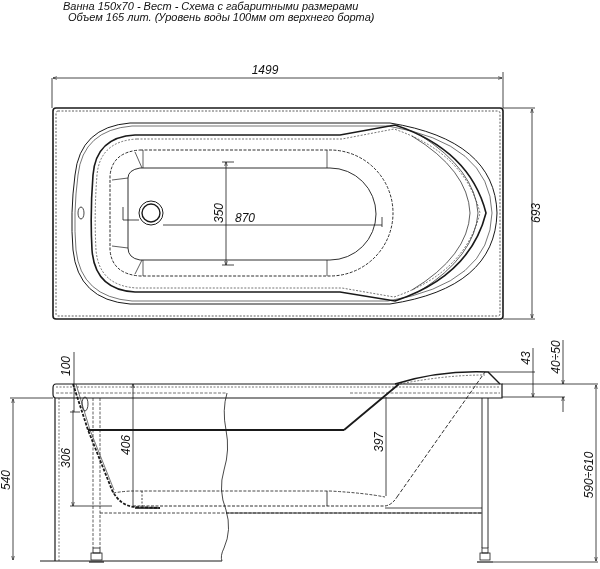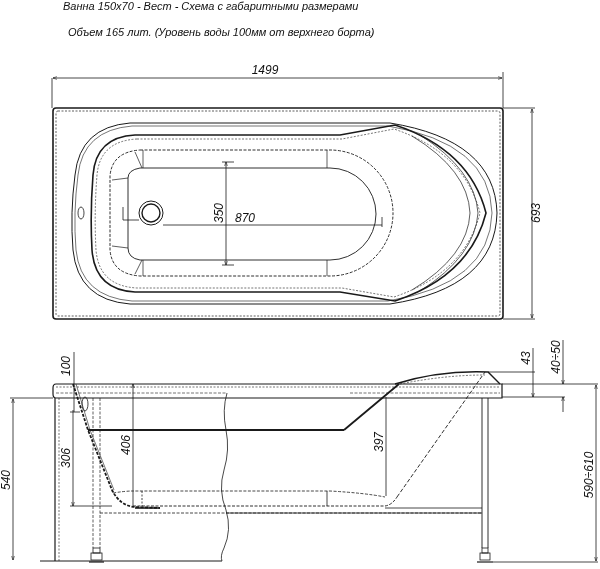--- a/index.html
+++ b/index.html
@@ -1,21 +1,21 @@
 <!DOCTYPE html>
 <html><head>
 <meta charset="utf-8">
 <style>
   html, body { margin:0; padding:0; background:#ffffff; }
   body { width:600px; height:569px; position:relative; overflow:hidden;
          font-family:"Liberation Sans", sans-serif; }
   .title { position:absolute; font-style:italic; font-size:11px; color:#111;
            white-space:nowrap; }
   #t1 { left:63px; top:0px; }
-  #t2 { left:68px; top:26px;text-align:center; }
+  #t2 { left:68px; top:11px;text-align:center; }
   svg { position:absolute; left:0; top:0; }
   .dim { font-family:"Liberation Sans", sans-serif; font-style:italic;
          font-size:12px; fill:#111; }
 </style>
 </head>
 <body>
 
 <div class="title" id="t1">Ванна 150x70 - Вест - Схема с габаритными размерами</div>
 <div class="title" id="t2">Объем 165 лит. (Уровень воды 100мм от верхнего борта)</div>
 

